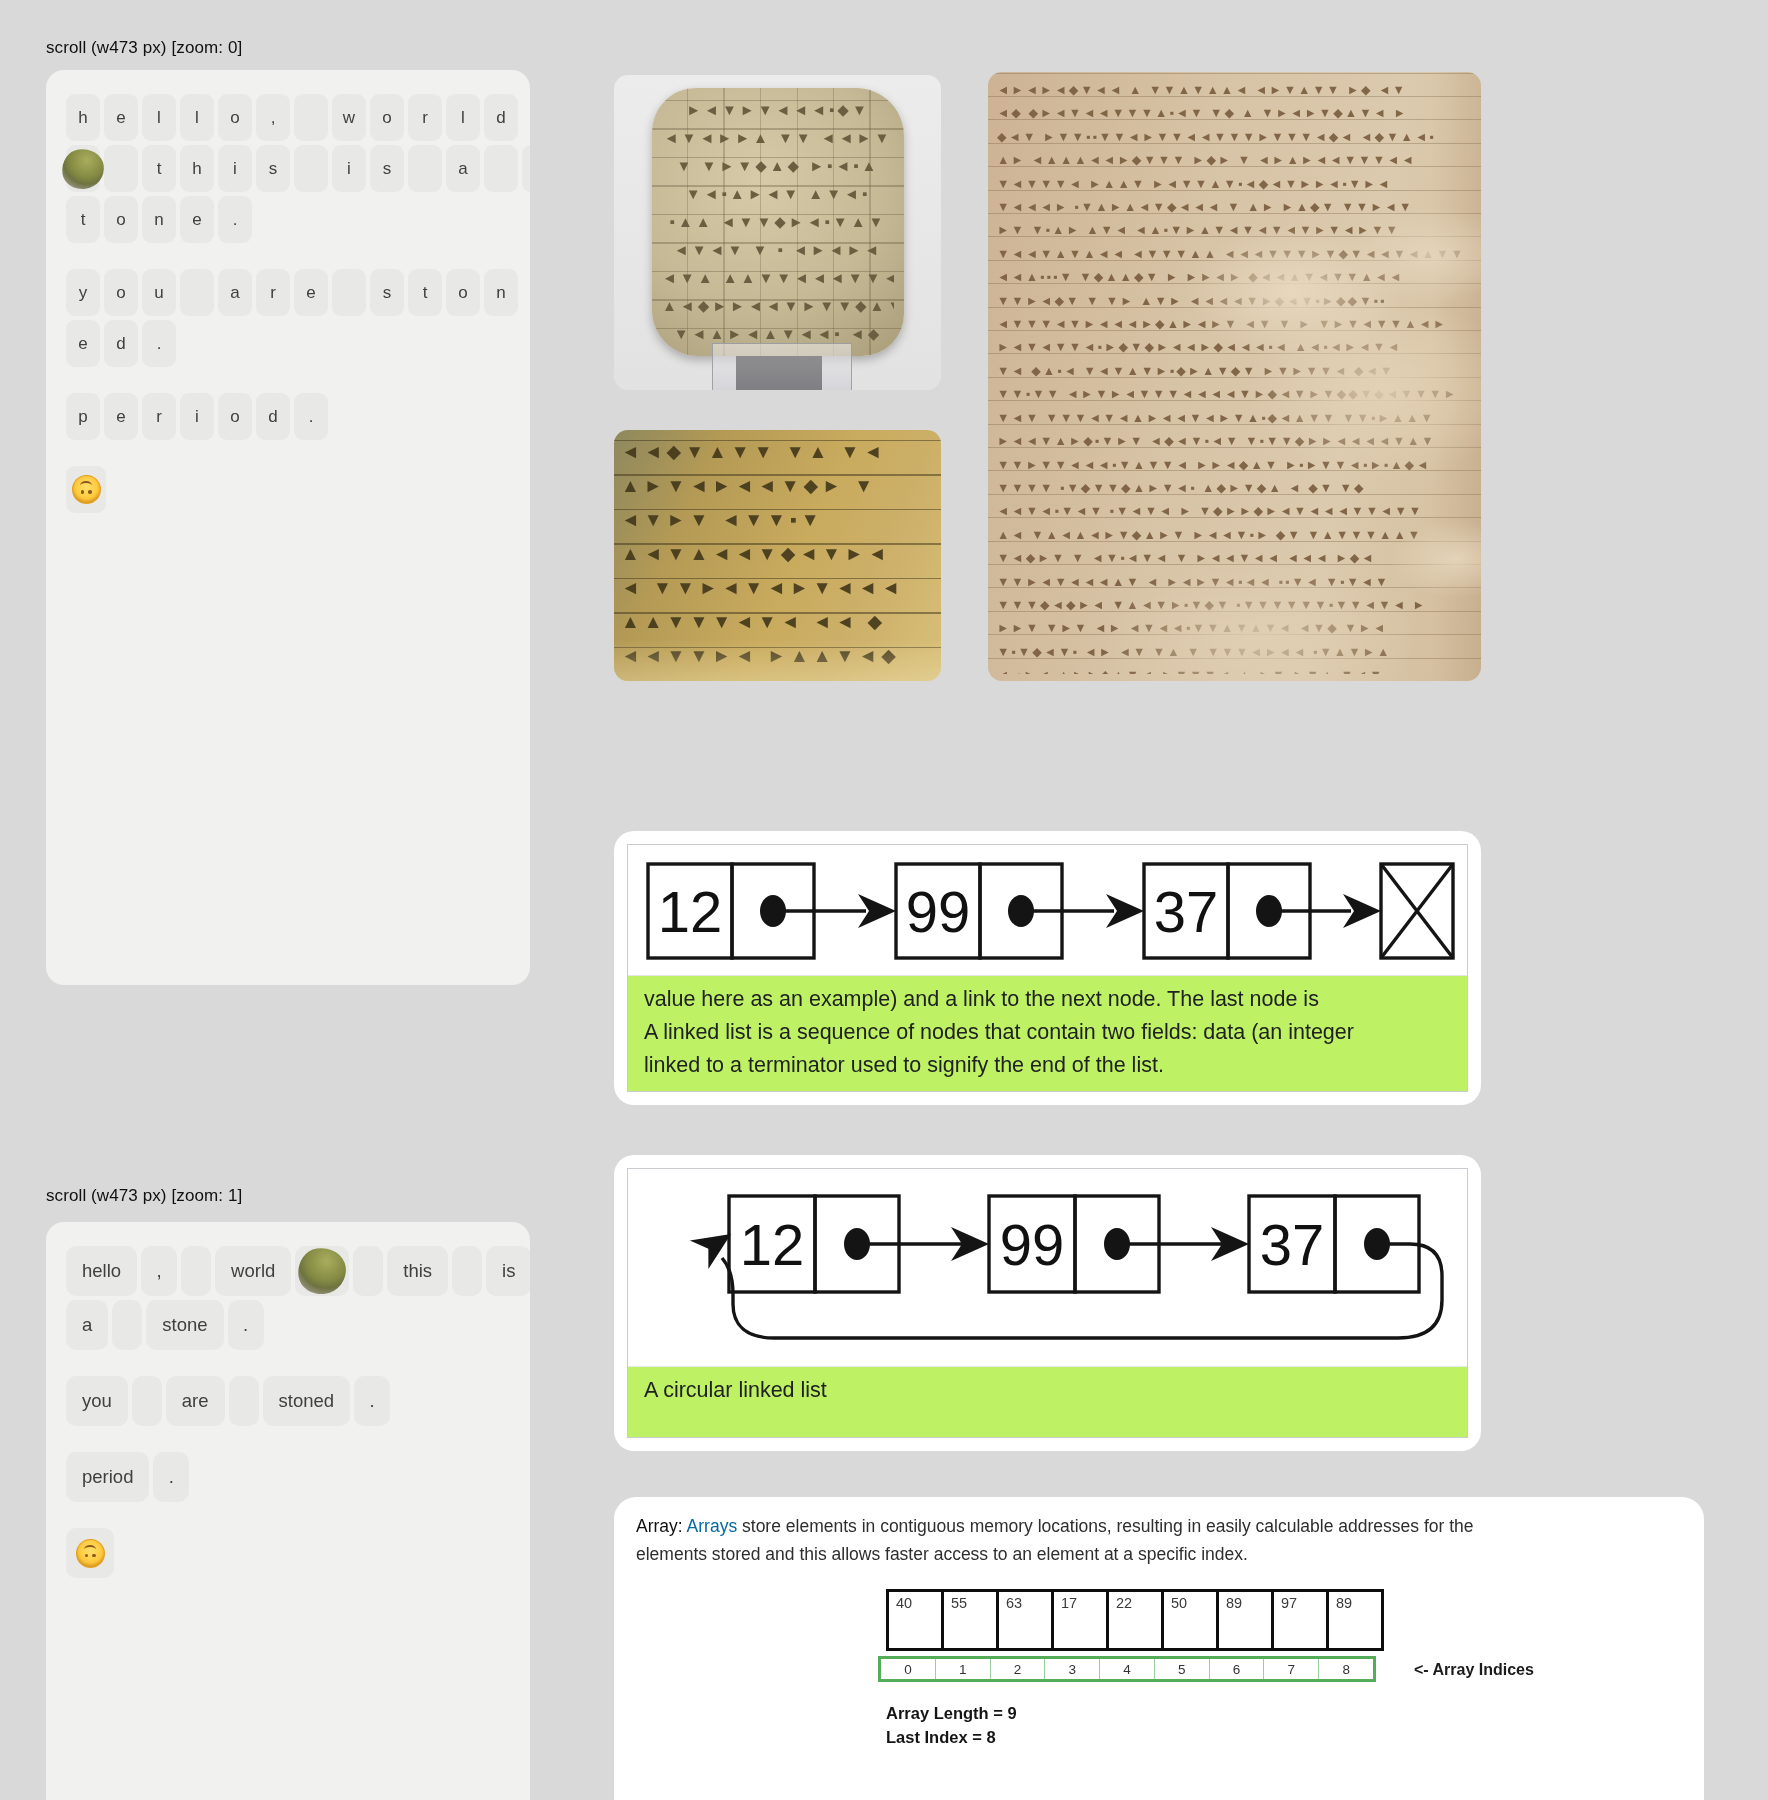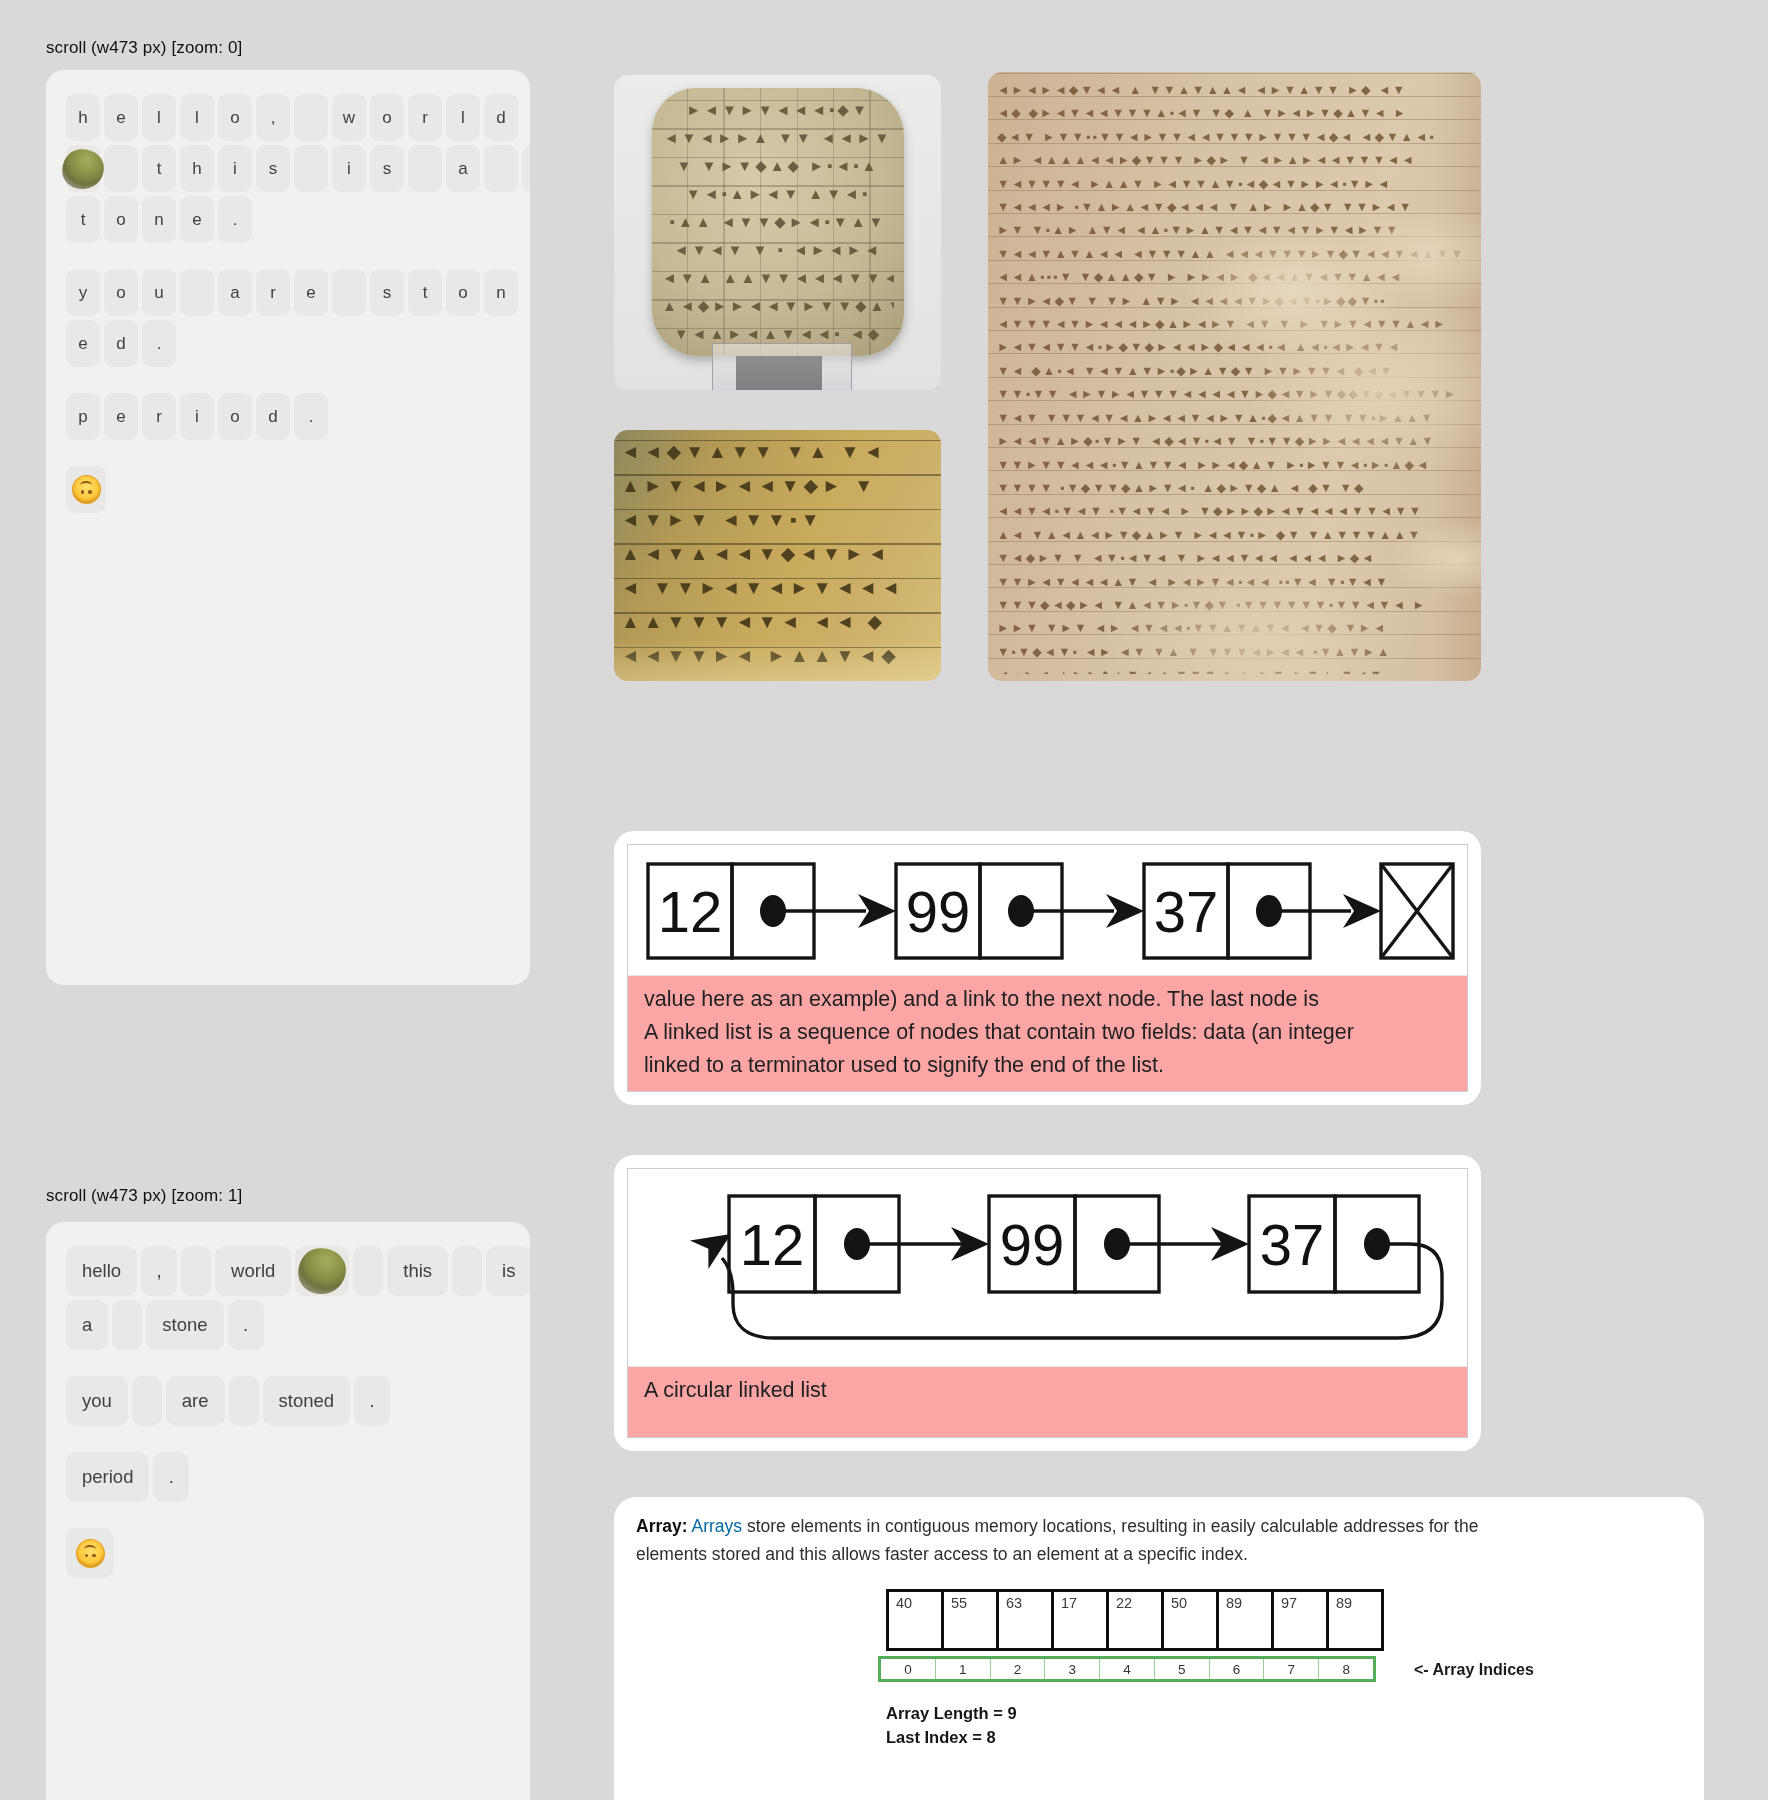--- a/index.html
+++ b/index.html
@@ -67,28 +67,28 @@
      radial-gradient(190px 125px at 80% 52%,rgba(228,210,182,.92),rgba(228,210,182,0) 72%),
      radial-gradient(120px 70px at 90% 30%,rgba(230,214,188,.85),transparent 70%),
      radial-gradient(210px 110px at 55% 93%,rgba(226,208,180,.85),transparent 74%),
      radial-gradient(95px 55px at 95% 80%,rgba(232,216,190,.85),transparent 70%),
      linear-gradient(to left,rgba(150,115,80,.18),transparent 10%)}
 
   
   .card{position:absolute;background:#fff;border-radius:20px;box-sizing:border-box}
   #card-ll{left:614px;top:831px;width:867px;height:274px;padding:13px}
   #card-cll{left:614px;top:1155px;width:867px;height:296px;padding:13px}
-  .thumb{border:1px solid #c9cdd1;background:#fca5a5;height:100%;box-sizing:border-box;overflow:hidden}
+  .thumb{border:1px solid #c9cdd1;background:#bef264;height:100%;box-sizing:border-box;overflow:hidden}
   .thumb-img{background:#fff;padding:7px 6px 5px;border-bottom:1px solid #e4e6e8}
   .thumb-img svg{display:block;width:100%}
   .thumb-caption{padding:7px 16px 10px;font-size:21.5px;line-height:33px;color:#202122}
 
   #card-array{left:614px;top:1497px;width:1090px;height:330px;padding:16px 22px;border-radius:22px}
   .array-par{font-size:17.5px;line-height:27.5px;color:#2e2e2e}
-  .array-par .b{font-weight:700;color:#111}
+  .array-par .b{font-weight:400;color:#111}
   .array-par a{color:#0369a1;cursor:pointer}
   .array-diagram{position:relative;margin:21px 0 0 242px;width:500px}
   .val-row{display:flex}
   .vcell{width:58px;height:62px;border:3px solid #0d0d0d;margin-left:-3px;background:#fff;font-size:14.5px;color:#3a3a3a;
          padding:3px 0 0 7px;box-sizing:border-box;flex:none}
   .vcell:first-child{margin-left:8px}
   .idx-row{display:flex;border:3px solid #55ad59;margin-top:5px;width:498px;box-sizing:border-box;background:#fff}
   .icell{flex:1;height:20px;font-size:13.5px;color:#333;display:flex;align-items:center;justify-content:center;border-right:1px solid #9ccf9e}
   .icell:last-child{border-right:none}
   .idx-label{position:absolute;left:536px;top:72px;font-weight:700;font-size:16px;color:#1b1b1b;white-space:nowrap}

